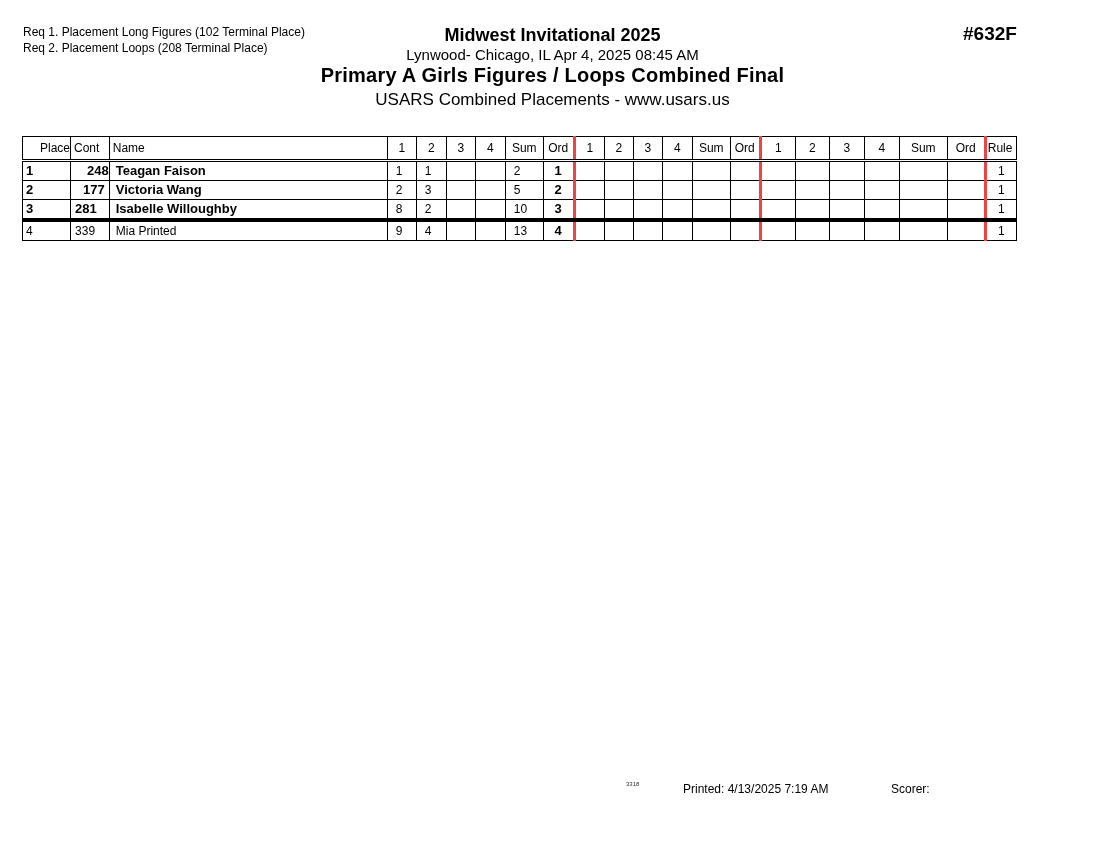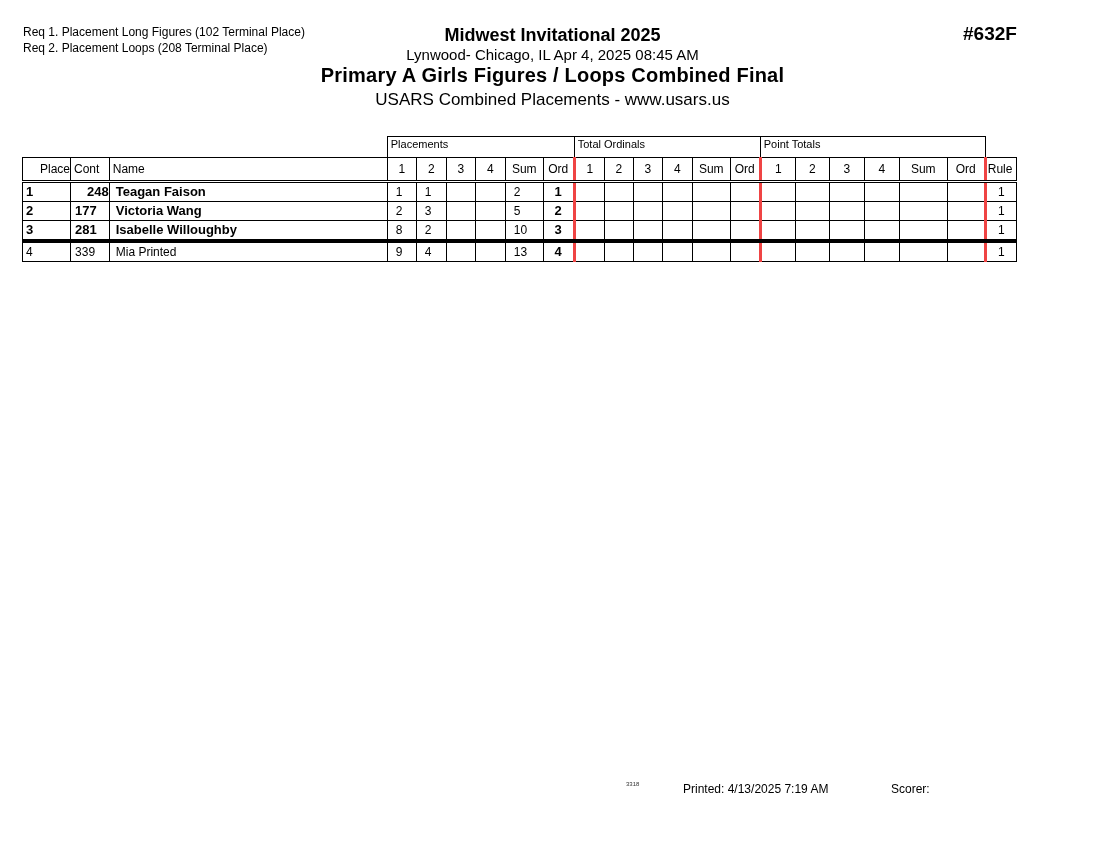--- a/index.html
+++ b/index.html
@@ -63,27 +63,20 @@
       <col style="width:30px">
     <col style="width:35px">
       <col style="width:34px">
       <col style="width:35px">
       <col style="width:35px">
       <col style="width:48px">
       <col style="width:38px">
     <col style="width:31px">
   </colgroup>
   <tbody>
-      <tr class="group">
-    <td class="blank" colspan="3"></td>
-    <td colspan="6">Placements</td>
-    <td colspan="6">Total Ordinals</td>
-    <td colspan="6">Point Totals</td>
-    <td class="blank"></td>
-  </tr>
   <tr class="colhdr">
     <td style="padding-left:17px">Place</td>
     <td>Cont</td>
     <td>Name</td>
     <td class="c">1</td>
     <td class="c">2</td>
     <td class="c">3</td>
     <td class="c">4</td>
     <td class="c">Sum</td>
     <td class="c thickR">Ord</td>
@@ -122,21 +115,21 @@
     <td></td>
     <td></td>
     <td></td>
     <td></td>
     <td class="thickR"></td>
     <td class="c nb">1</td>
   </tr>
 
   <tr class="row bold">
     <td>2</td>
-    <td style="padding-left:4px">177</td>
+    <td style="padding-left:12px">177</td>
     <td style="padding-left:6px">Victoria Wang</td>
     <td class="lp nb">2</td>
     <td class="lp nb">3</td>
     <td class="nb"></td>
     <td class="nb"></td>
     <td class="lp nb">5</td>
     <td class="c thickR">2</td>
     <td></td>
     <td></td>
     <td></td>

